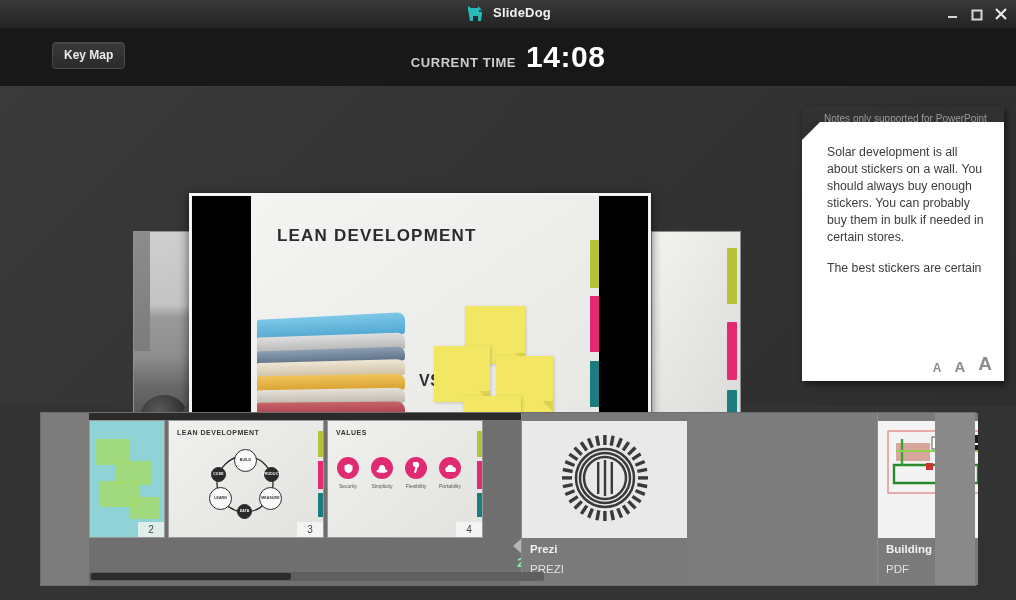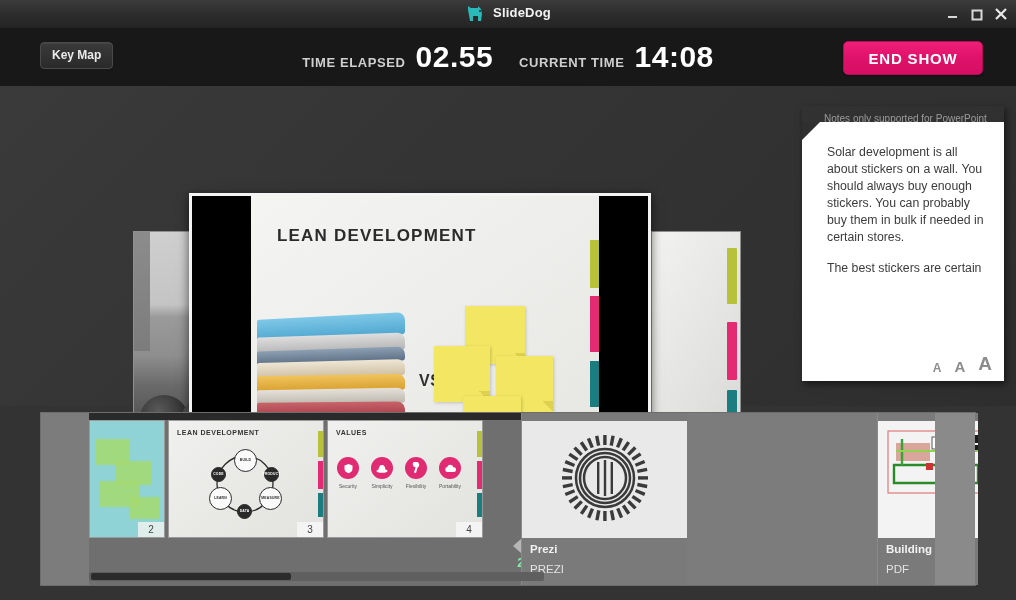--- a/index.html
+++ b/index.html
@@ -25,21 +25,21 @@
   .wc{width:15px;height:15px;display:flex;align-items:center;justify-content:center;color:#d8d8d8;}
   .wc svg{display:block;}
 
   
   .toolbar{
     position:absolute;left:0;top:28px;width:1016px;height:58px;
     background:#181818;
     border-bottom:1px solid #0d0d0d;
   }
   .keymap-btn{
-    position:absolute;left:40px;top:42px;
+    position:absolute;left:52px;top:42px;
     padding:5px 11px 6px 11px;
     background:linear-gradient(to bottom,#3a3a3a,#2a2a2a);
     border:1px solid #4a4a4a;border-radius:4px;
     color:#eaeaea;font-size:12px;font-weight:bold;
     box-shadow:0 1px 0 rgba(255,255,255,.05) inset;
   }
   .timers{
     position:absolute;left:0;top:28px;width:1016px;height:58px;
     display:flex;align-items:center;justify-content:center;gap:26px;
   }
@@ -272,30 +272,25 @@
           </svg>
       </span>
     </div>
   </div>
 
   <div class="toolbar"></div>
   <div class="keymap-btn">Key Map</div>
 
   <div class="timers">
     <div class="timer-block">
-      <span class="timer-label">TIME ELAPSED</span>
-      <span class="timer-value">02.55</span>
-    </div>
-    <div class="timer-block">
       <span class="timer-label">CURRENT TIME</span>
       <span class="timer-value">14:08</span>
     </div>
   </div>
 
-  <div class="end-show">END SHOW</div>
 
   <div class="stage">
 
     <div class="prev-peek">
       <div class="peek-inner">
         <div class="gray-photo"></div>
         <div class="gray-blob"></div>
         <div class="gray-blob2"></div>
       </div>
     </div>

